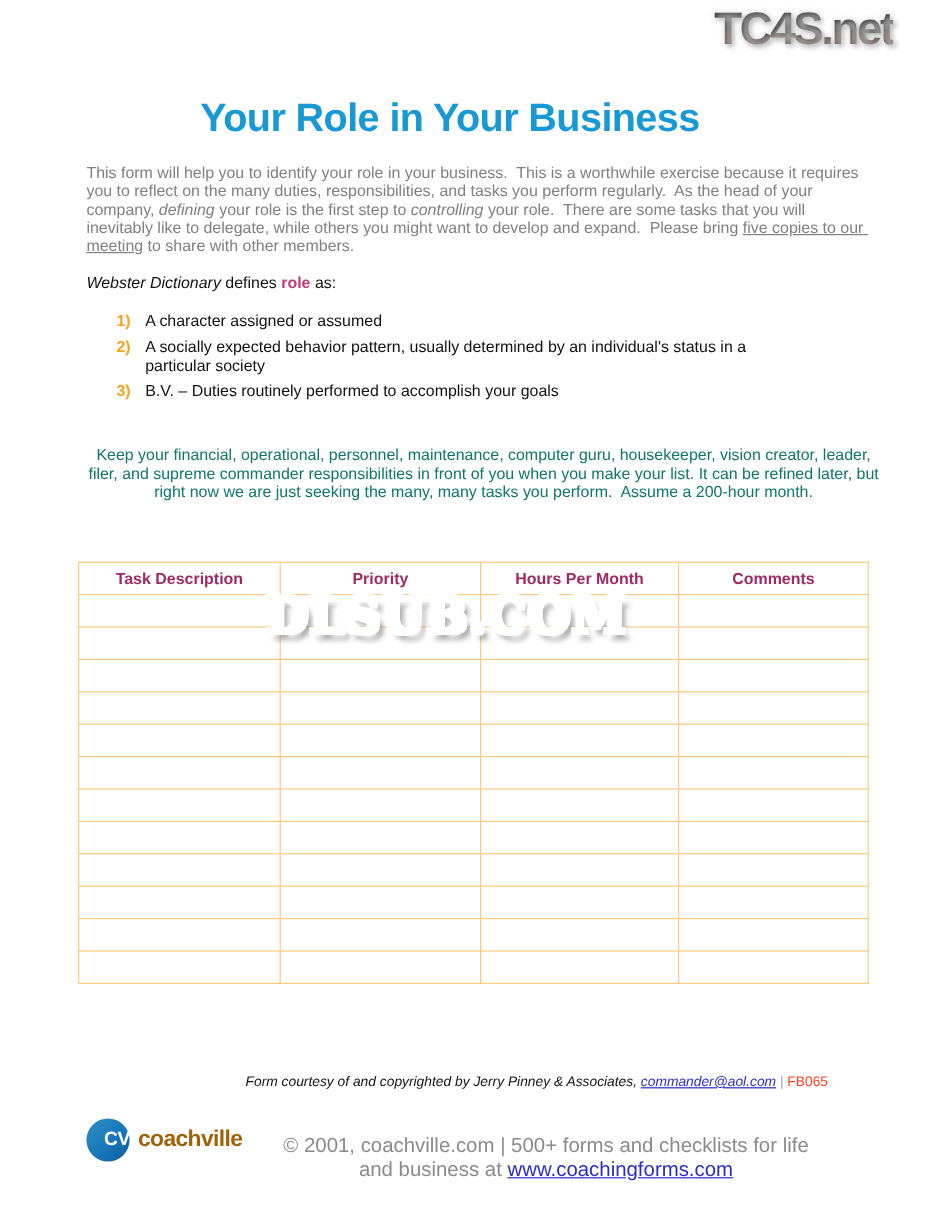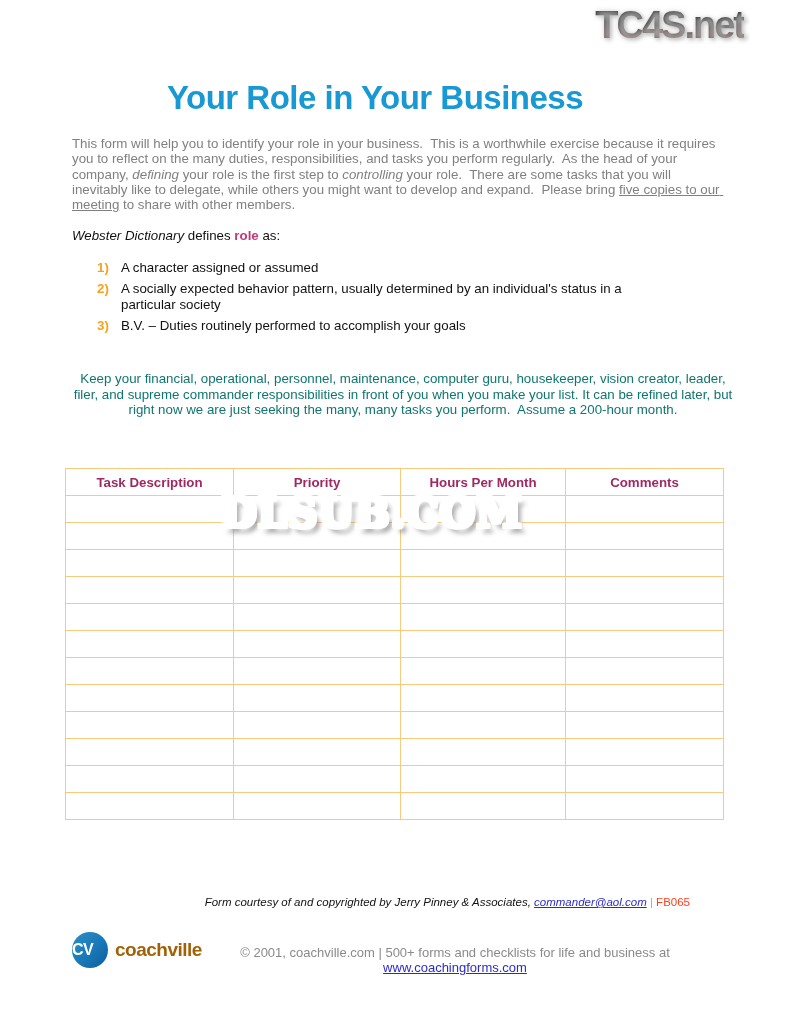--- a/index.html
+++ b/index.html
@@ -170,21 +170,21 @@
     display: flex;
     align-items: center;
   }
   .logo .circle {
     width: 36px;
     height: 36px;
     border-radius: 50%;
     background: linear-gradient(135deg, #2d8fc5 0%, #1878B8 55%, #0d5c9c 100%);
     display: flex;
     align-items: center;
-    justify-content: flex-start;
+    justify-content: flex-end;
   }
   .logo .cv {
     color: #ffffff;
     font-weight: bold;
     font-size: 16px;
     letter-spacing: -0.5px;
   }
   .logo .word {
     margin-left: 7px;
     font-size: 19px;
@@ -192,21 +192,21 @@
     color: #a16207;
     letter-spacing: -0.5px;
   }
 
   .copyright {
     position: absolute;
     top: 945px;
     left: 235px;
     right: 75px;
     text-align: center;
-    font-size: 13px;
+    font-size: 17px;
     color: #8a8a8a;
     white-space: pre-wrap;
   }
 
   
   .wm-bottom {
     position: absolute;
     top: 972px;
     right: 2px;
     font-size: 32px;

